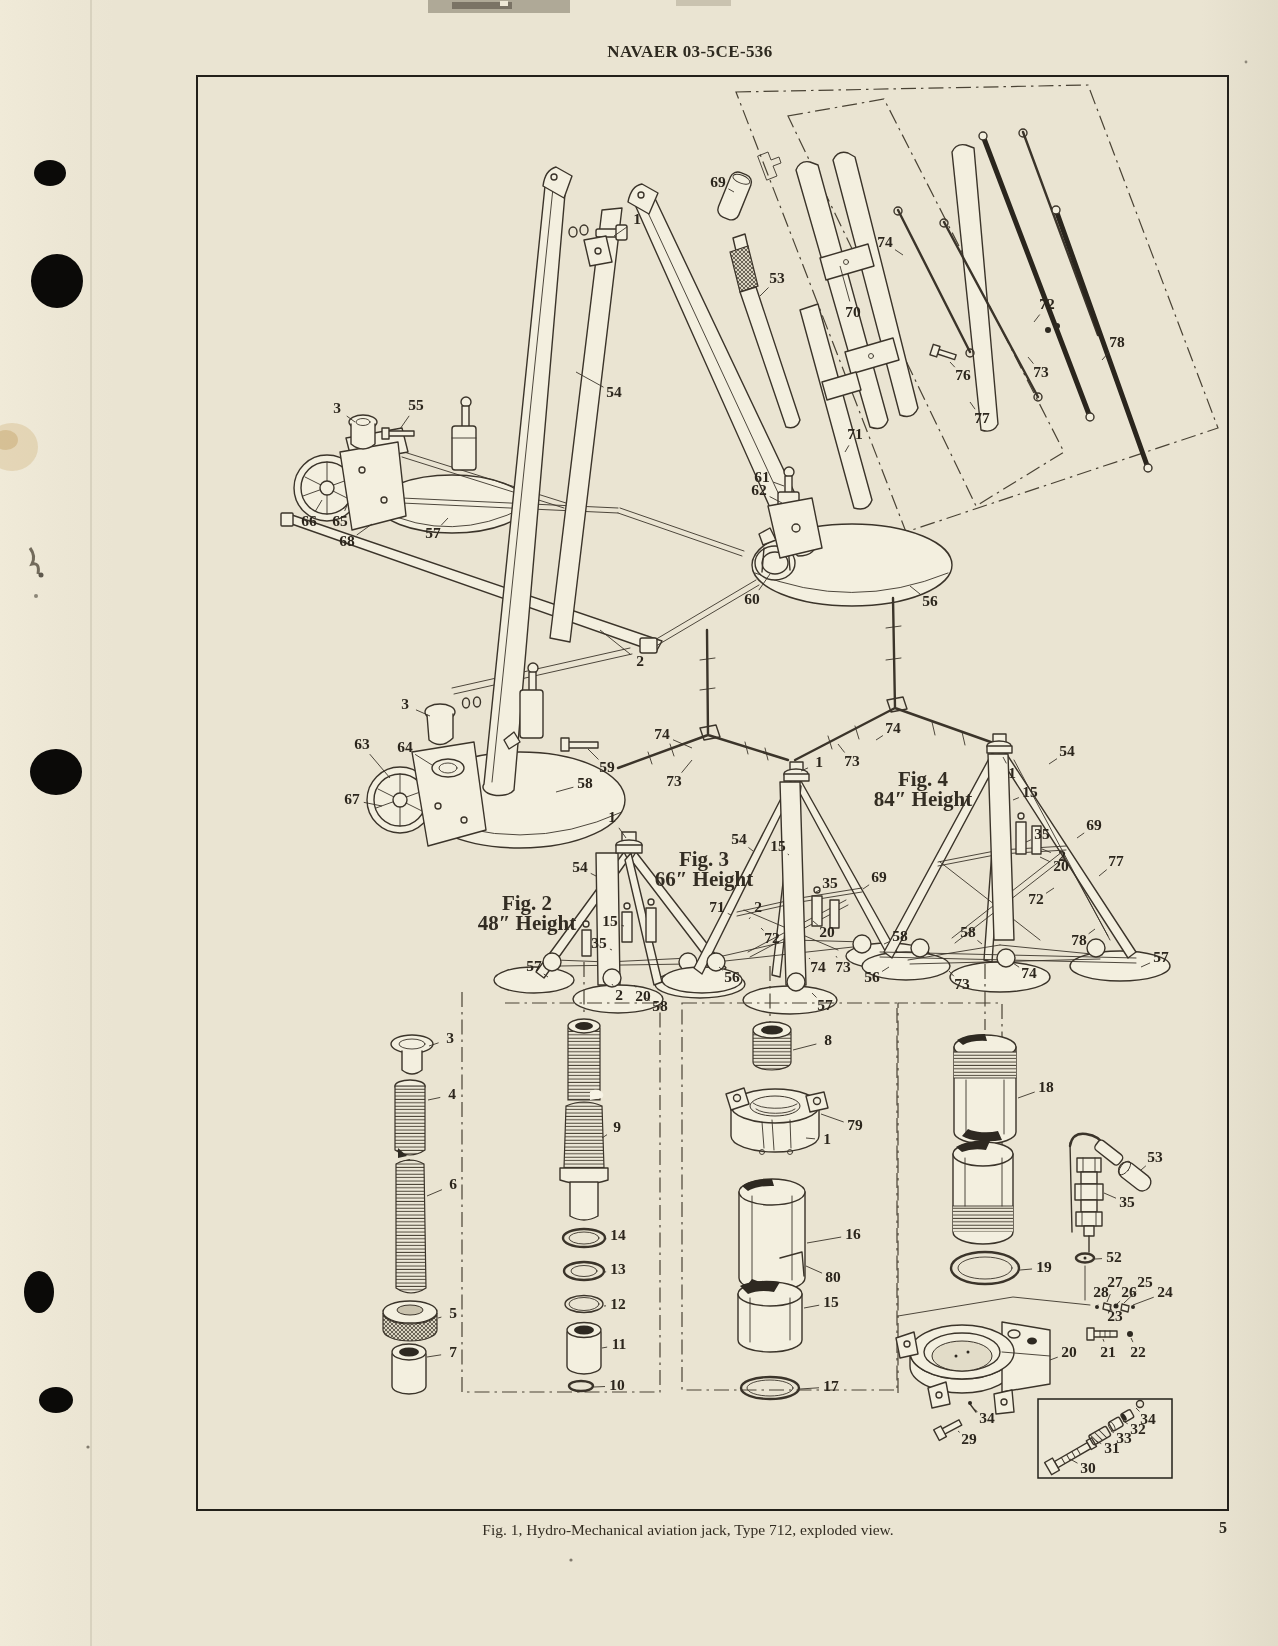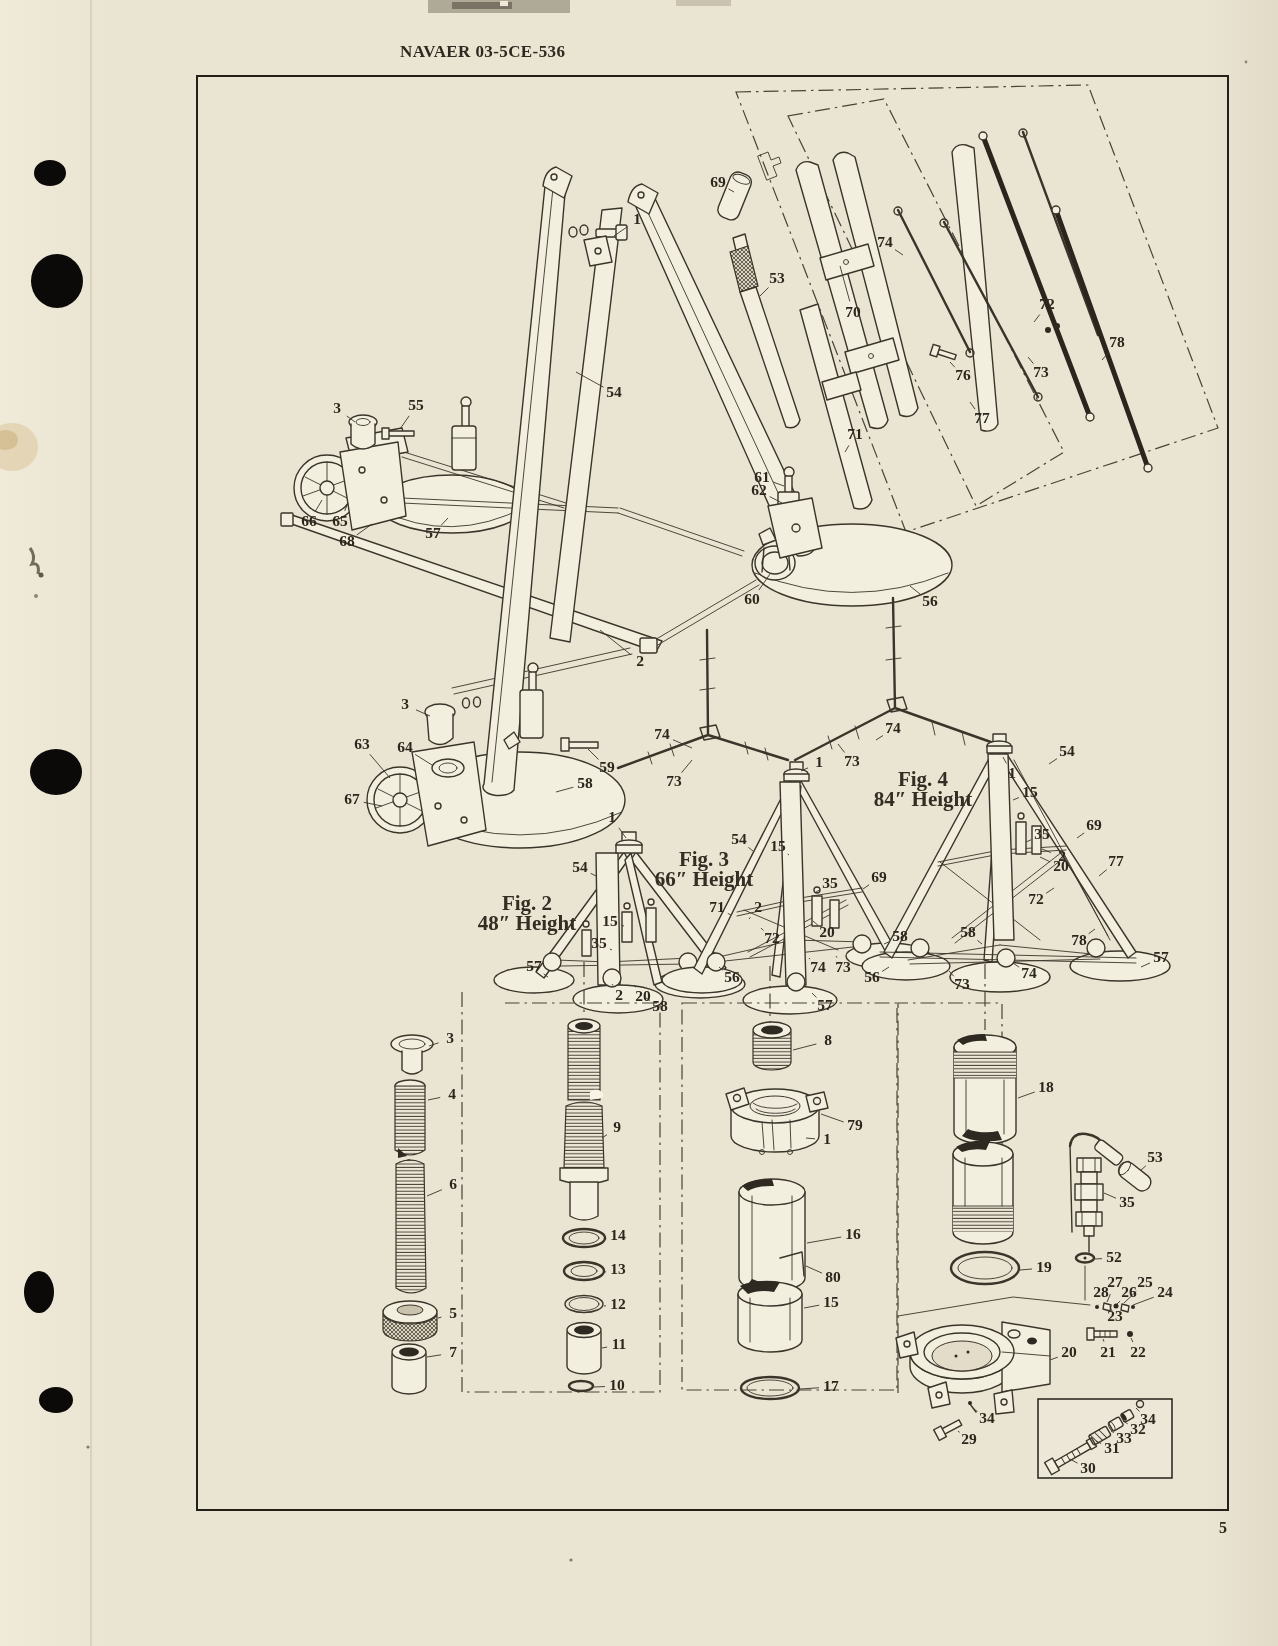--- a/index.html
+++ b/index.html
@@ -3,21 +3,21 @@
 <meta charset="utf-8">
 <style>
   html,body{margin:0;padding:0;}
   body{width:1278px;height:1646px;position:relative;
        font-family:"Liberation Serif", serif;
        background:#e9e3d1;}
   .page{position:absolute;inset:0;overflow:hidden;
         background:linear-gradient(90deg,#f0ead8 0%,#ece6d4 5%,#eae4d2 9%,#eae4d2 94%,#e1dbc8 100%);}
   .crease{position:absolute;left:90px;top:0;width:2px;height:1646px;
           background:rgba(120,110,90,.16);}
-  .header{position:absolute;left:400px;top:42px;width:580px;
+  .header{position:absolute;left:400px;top:42px;width:580px;text-align:center;
           font-size:17px;font-weight:700;letter-spacing:.4px;color:#2e2a20;}
   .caption{position:absolute;left:298px;top:1521px;width:780px;text-align:center;
            font-size:15.5px;color:#332d22;}
   .pageno{position:absolute;left:1208px;top:1519px;width:30px;text-align:center;
           font-size:16px;font-weight:700;color:#2e2a20;}
   svg{position:absolute;left:0;top:0;}
   .o{fill:none;stroke:#3b342a;stroke-width:1.4;stroke-linecap:round;stroke-linejoin:round;}
   .thin{stroke-width:0.9;}
   .st2{stroke-width:2.4;}
   .t{fill:#f3efdf;stroke:#3b342a;stroke-width:1.4;stroke-linecap:round;stroke-linejoin:round;}
@@ -662,14 +662,15 @@
     <g id="gFigLabels">
         <text x="527" y="905" class="figlabel">Fig. 2</text>
         <text x="527" y="925" class="figlabel">48″ Height</text>
         <text x="704" y="861" class="figlabel">Fig. 3</text>
         <text x="704" y="881" class="figlabel">66″ Height</text>
         <text x="923" y="781" class="figlabel">Fig. 4</text>
         <text x="923" y="801" class="figlabel">84″ Height</text>
       </g>
   </svg>
 
+  <div class="caption">Fig. 1, Hydro-Mechanical aviation jack, Type 712, exploded view.</div>
   <div class="pageno">5</div>
 </div>
 
 </body></html>

